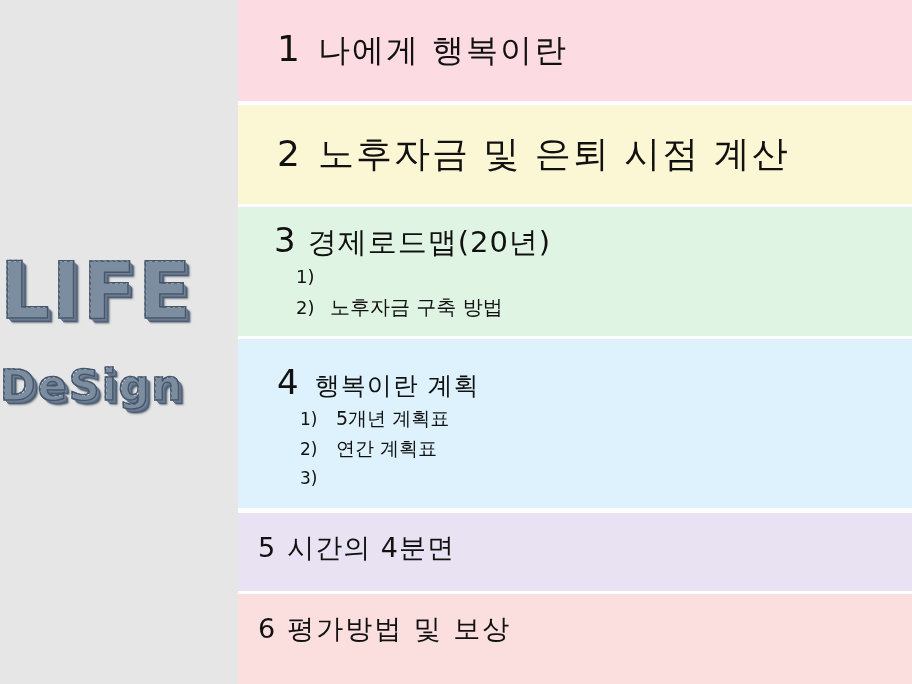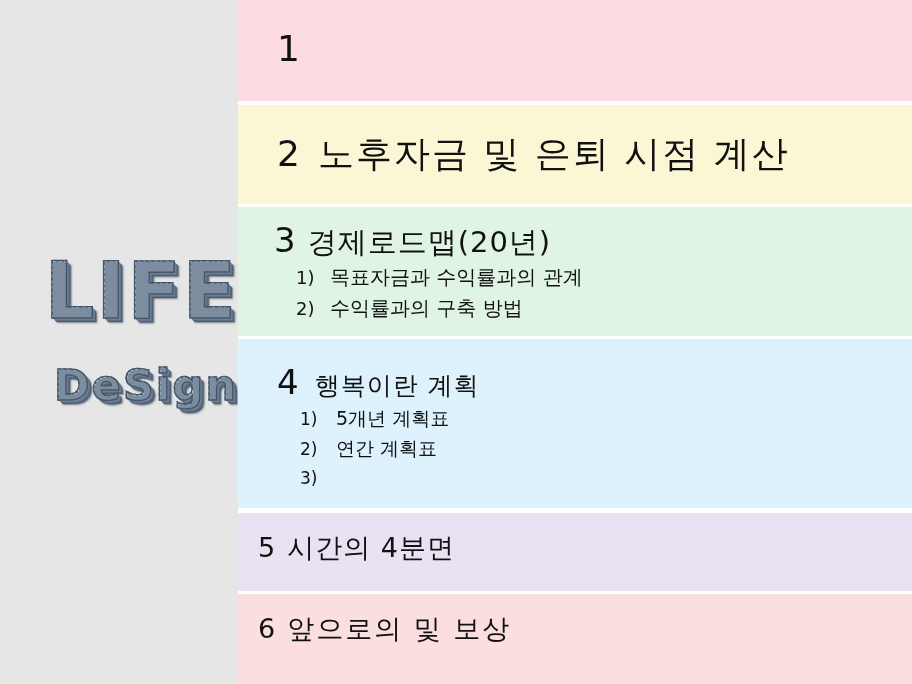--- a/index.html
+++ b/index.html
@@ -26,21 +26,21 @@
     top: 0;
     width: 238px;
     height: 684px;
     background: #e6e6e6;
   }
   .logo-block {
     position: absolute;
     left: 0;
     top: 252px;
     width: 238px;
-    text-align: right;
+    text-align: left;
     line-height: 1;
     user-select: none;
   }
   .logo-line {
     display: block;
     font-family: "DejaVu Sans", sans-serif;
     font-weight: 700;
     letter-spacing: 2px;
     color: #55677d;
     -webkit-text-stroke: 1px #3d4d61;
@@ -177,41 +177,41 @@
       <span class="logo-line logo-life">LIFE</span>
       <span class="logo-line logo-design">DeSign</span>
     </div>
   </div>
 
   <div class="agenda">
 
     <div class="band band-1" style="background: rgb(252, 220, 226);"></div>
     <div class="head-row h1-row">
       <span class="num">1</span>
+      <span class="title">나에게 행복이란</span>
     </div>
 
     <div class="band band-2" style="background: rgb(251, 247, 213);"></div>
     <div class="head-row h2-row">
       <span class="num">2</span>
       <span class="title">노후자금 및 은퇴 시점 계산</span>
     </div>
 
     <div class="band band-3" style="background: rgb(224, 244, 228);"></div>
     <div class="head-row h3-row">
       <span class="num">3</span>
       <span class="title">경제로드맵(20년)</span>
     </div>
     <ul class="sub-list subs-3">
       <li>
         <span class="sub-marker">1)</span>
-        <span class="sub-text">목표자금과 수익률과의 관계</span>
       </li>
       <li>
         <span class="sub-marker">2)</span>
-        <span class="sub-text">수익률과의 구축 방법</span>
+        <span class="sub-text">노후자금 구축 방법</span>
       </li>
     </ul>
 
     <div class="band band-4" style="background: rgb(221, 242, 252);"></div>
     <div class="head-row h4-row">
       <span class="num">4</span>
       <span class="title">행복이란 계획</span>
     </div>
     <ul class="sub-list subs-4">
       <li>
@@ -229,17 +229,17 @@
 
     <div class="band band-5" style="background: rgb(232, 226, 242);"></div>
     <div class="head-row h5-row">
       <span class="num">5</span>
       <span class="title">시간의 4분면</span>
     </div>
 
     <div class="band band-6" style="background: rgb(251, 222, 222);"></div>
     <div class="head-row h6-row">
       <span class="num">6</span>
-      <span class="title">앞으로의 및 보상</span>
+      <span class="title">평가방법 및 보상</span>
     </div>
 
   </div>
 </div>
 
 </body></html>

